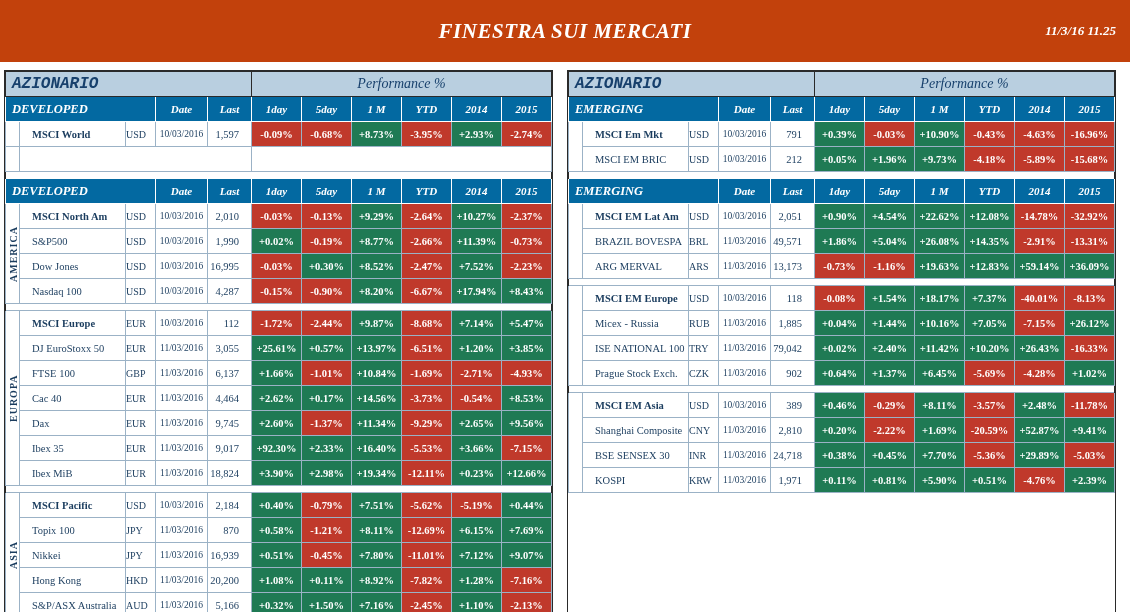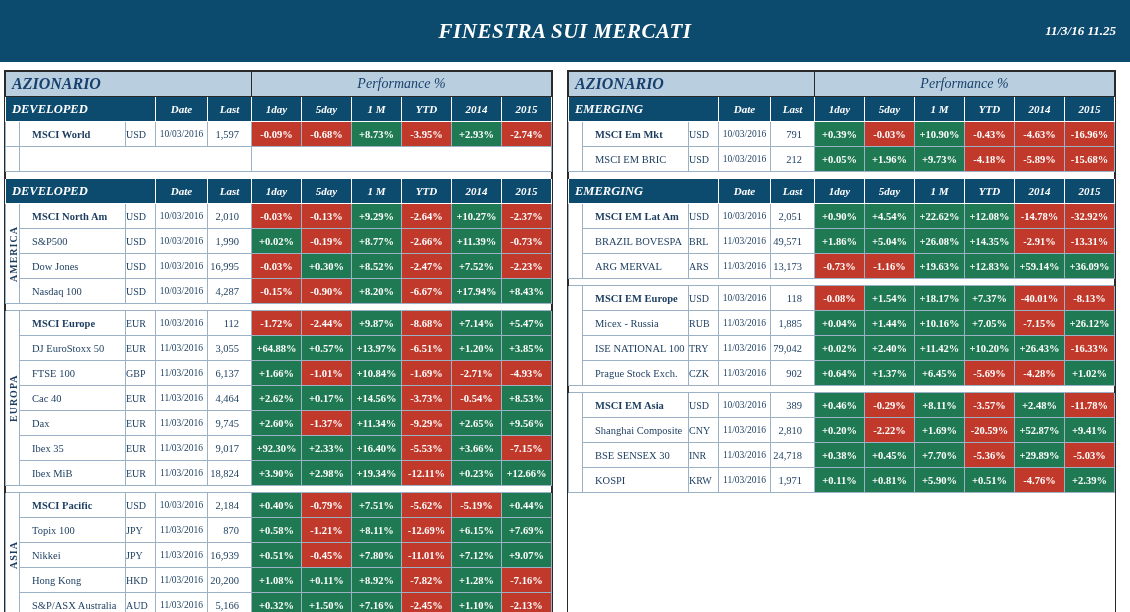--- a/index.html
+++ b/index.html
@@ -1,26 +1,26 @@
 <!DOCTYPE html>
 <html><head>
 <meta charset="utf-8">
 <style>
   html,body{margin:0;padding:0;background:#ffffff;}
   body{width:1130px;height:612px;font-family:"Liberation Serif",serif;color:#1a1a1a;overflow:hidden;}
-  .header{height:62px;background:#0c4a6e;border-bottom:2px solid #ffffff;display:flex;align-items:center;position:relative;}
+  .header{height:62px;background:#c2410c;border-bottom:2px solid #ffffff;display:flex;align-items:center;position:relative;}
   .header-title{flex:1;text-align:center;color:#ffffff;font-size:21px;font-style:italic;font-weight:bold;letter-spacing:.5px;}
   .header-date{position:absolute;right:14px;top:50%;transform:translateY(-50%);color:#ffffff;font-size:13px;font-style:italic;font-weight:bold;}
   .wrap{display:flex;padding:6px 4px 0 4px;gap:14px;}
   table{border-collapse:collapse;table-layout:fixed;}
   td,th{border:1px solid #9bb2c6;font-size:10.5px;padding:0;height:24px;}
   .titlebar td{background:#b9cfe0;border:1px solid #2a2a2a;}
-  .title-az{color:#17406c;font-size:16px;font-weight:bold;font-style:italic;padding-left:6px;font-family:Liberation Serif, serif;}
+  .title-az{color:#17406c;font-size:16px;font-weight:bold;font-style:italic;padding-left:6px;font-family:Liberation Mono, monospace;}
   .perf-h{color:#17406c;font-size:14px;text-align:center;font-style:italic;}
-  .hdr td{background:#0c4a6e;color:#ffffff;text-align:center;font-size:11px;font-weight:bold;font-style:italic;border:1px solid #ffffff;}
+  .hdr td{background:#0369a1;color:#ffffff;text-align:center;font-size:11px;font-weight:bold;font-style:italic;border:1px solid #ffffff;}
   .hdr td.left{text-align:left;padding-left:6px;font-size:12.5px;}
   .cell-name{padding-left:12px;text-align:left;color:#1a3c5e;white-space:nowrap;overflow:hidden;}
   .cell-name.bold{font-weight:bold;}
   .ccy{text-align:left;color:#1a3c5e;font-size:10px;}
   .date{text-align:center;color:#1a3c5e;font-size:9.5px;}
   .last{text-align:right;padding-right:12px;color:#1a3c5e;font-size:10.5px;}
   .pc{text-align:center;font-size:10.5px;font-weight:bold;color:#ffffff;}
   .pos{background:#1f7a54;}
   .neg{background:#c0392b;}
   .blank{background:#ffffff;border:1px solid #9bb2c6;}
@@ -163,21 +163,21 @@
             <td class="pc pos">+9.87%</td>
             <td class="pc neg">-8.68%</td>
             <td class="pc pos">+7.14%</td>
             <td class="pc pos">+5.47%</td>
           </tr>
           <tr>
             <td class="cell-name">DJ EuroStoxx 50</td>
             <td class="ccy">EUR</td>
             <td class="date">11/03/2016</td>
             <td class="last">3,055</td>
-            <td class="pc pos">+64.88%</td>
+            <td class="pc pos">+25.61%</td>
             <td class="pc pos">+0.57%</td>
             <td class="pc pos">+13.97%</td>
             <td class="pc neg">-6.51%</td>
             <td class="pc pos">+1.20%</td>
             <td class="pc pos">+3.85%</td>
           </tr>
           <tr>
             <td class="cell-name">FTSE 100</td>
             <td class="ccy">GBP</td>
             <td class="date">11/03/2016</td>

